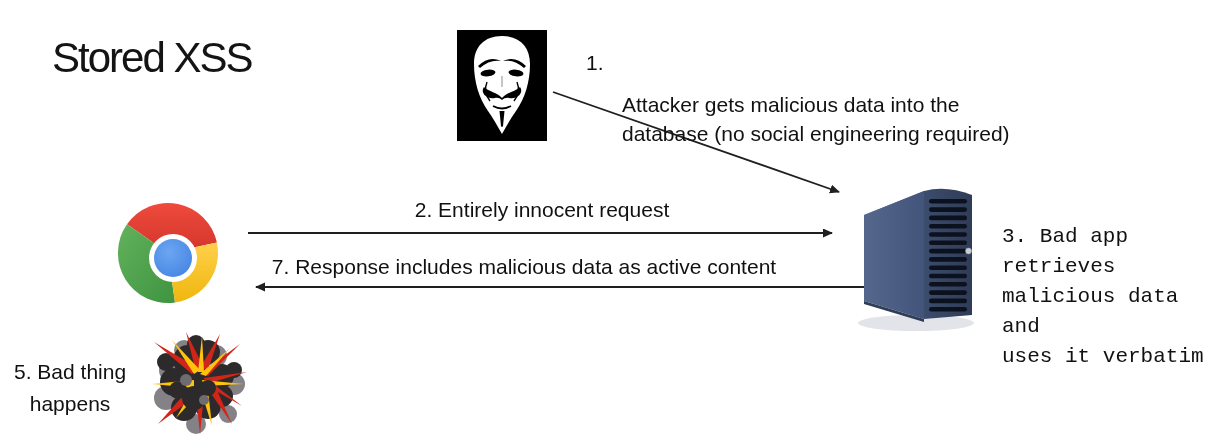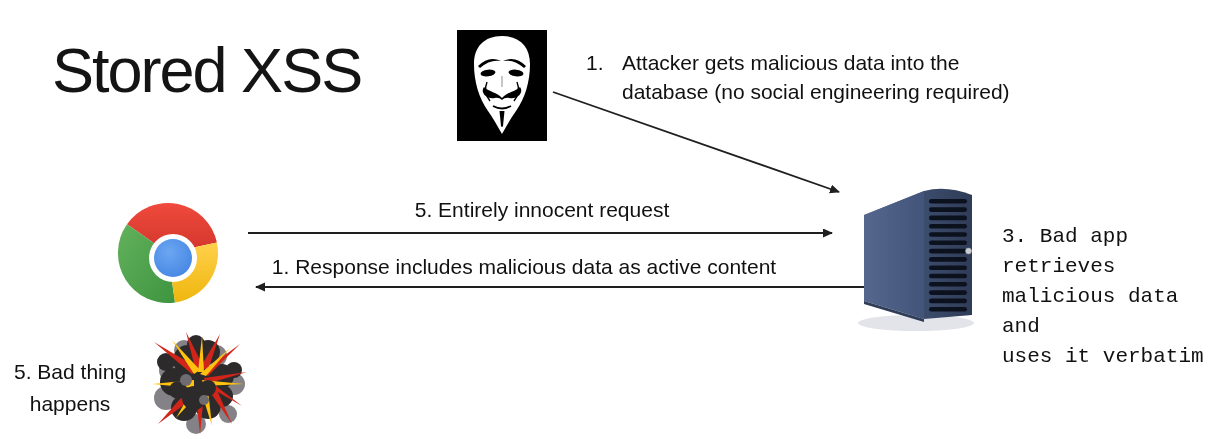--- a/index.html
+++ b/index.html
@@ -2,28 +2,28 @@
 <html><head>
 <meta charset="utf-8">
 <style>
   html,body{margin:0;padding:0;background:#fff;}
   .canvas{
     position:relative;width:1218px;height:439px;background:#ffffff;
     font-family:"Liberation Sans",sans-serif;color:#151515;overflow:hidden;
   }
   .abs{position:absolute;}
   .title{
-    left:52px;top:34px;font-size:63px;font-weight:400;letter-spacing:-2px;
+    left:52px;top:34px;font-size:42px;font-weight:400;letter-spacing:-2px;
     color:#141414;white-space:nowrap;
   }
   .note{font-size:21px;color:#111;}
   .pre{white-space:pre-line;}
   .step1{left:586px;top:48px;display:flex;line-height:29px;}
   .step1 .num{width:36px;flex:0 0 36px;}
-  .step1 .txt{max-width:420px;}
+  .step1 .txt{max-width:420px;margin-top:42px;}
   .arrow-label{white-space:nowrap;transform:translateX(-50%);}
   .label2{left:542px;top:198px;}
   .label4{left:524px;top:255px;}
   .step3{left:1002px;top:222px;line-height:30px;font-family:Liberation Mono, monospace;}
   .step5{left:14px;top:356px;line-height:32px;text-align:center;}
   svg{display:block;}
   .layer{left:0;top:0;pointer-events:none;}
 </style>
 </head>
 <body>
@@ -83,22 +83,22 @@
           <stop offset="1" stop-color="#3d7fe0"></stop>
       </radialGradient>
     </defs>
     <path d="M52,52 L100.9,41.6 A50,50 0 0 0 11,23.3 Z" fill="url(#cr)"></path>
     <path d="M52,52 L11,23.3 A50,50 0 0 0 59,101.5 Z" fill="url(#cg)"></path>
     <path d="M52,52 L59,101.5 A50,50 0 0 0 100.9,41.6 Z" fill="url(#cy)"></path>
     <circle cx="57" cy="57" r="24" fill="#ffffff"></circle>
     <circle cx="57" cy="57" r="19" fill="url(#cb)"></circle>
   </svg>
 
-  <div class="abs note arrow-label label2">5. Entirely innocent request</div>
-  <div class="abs note arrow-label label4">1. Response includes malicious data as active content</div>
+  <div class="abs note arrow-label label2">2. Entirely innocent request</div>
+  <div class="abs note arrow-label label4">7. Response includes malicious data as active content</div>
 
   <svg class="abs" style="left:858px;top:183px" width="124" height="150" viewBox="0 0 124 150">
     <defs>
       <linearGradient id="srvSide" x1="0" y1="0" x2="1" y2="0">
         <stop offset="0" stop-color="#55678d"></stop>
           <stop offset="1" stop-color="#43547a"></stop>
       </linearGradient>
       <linearGradient id="srvFront" x1="0" y1="0" x2="1" y2="0">
         <stop offset="0" stop-color="#3c4c6c"></stop>
           <stop offset="1" stop-color="#2f3c57"></stop>

